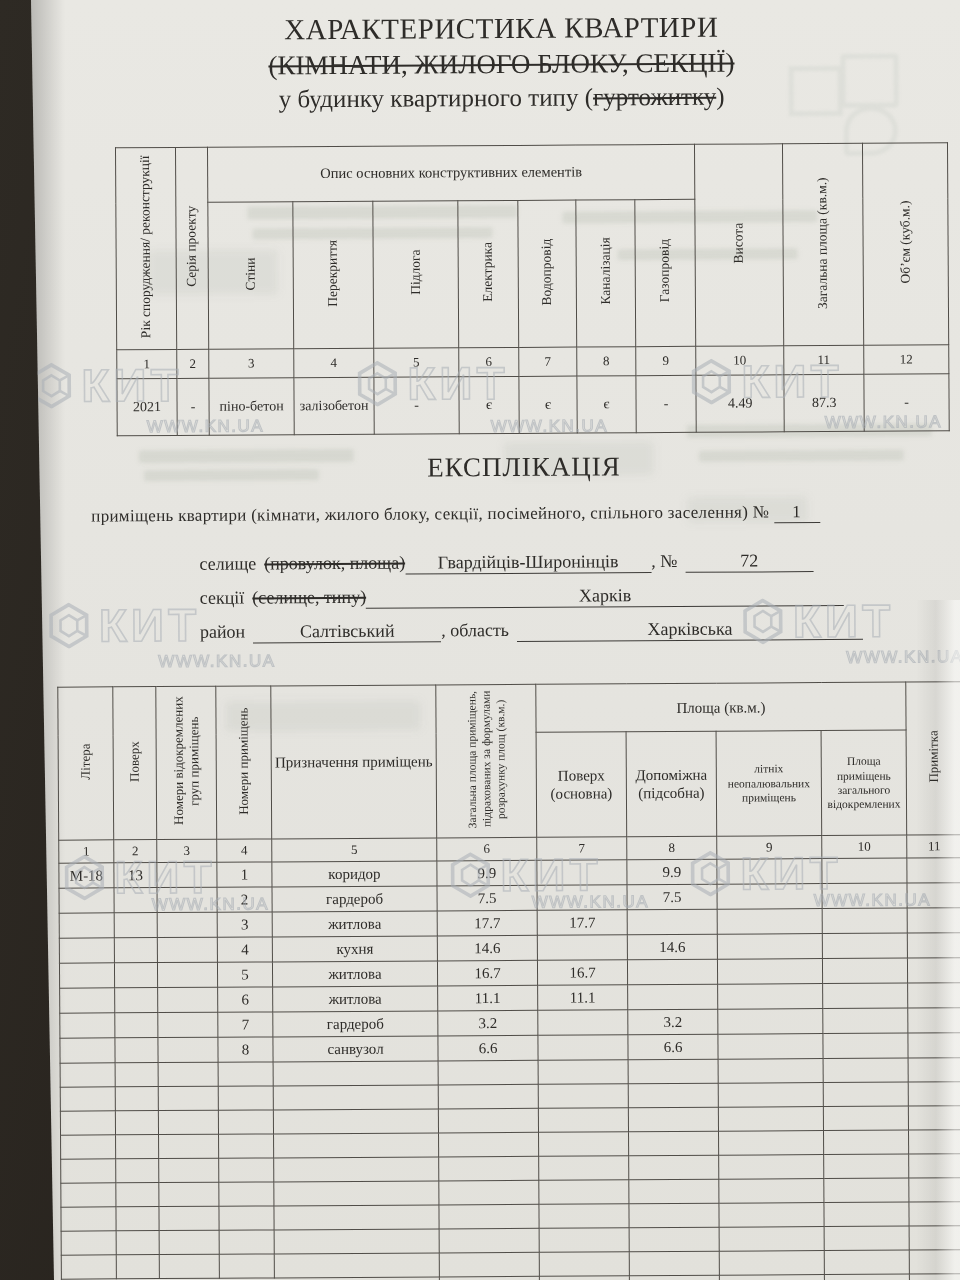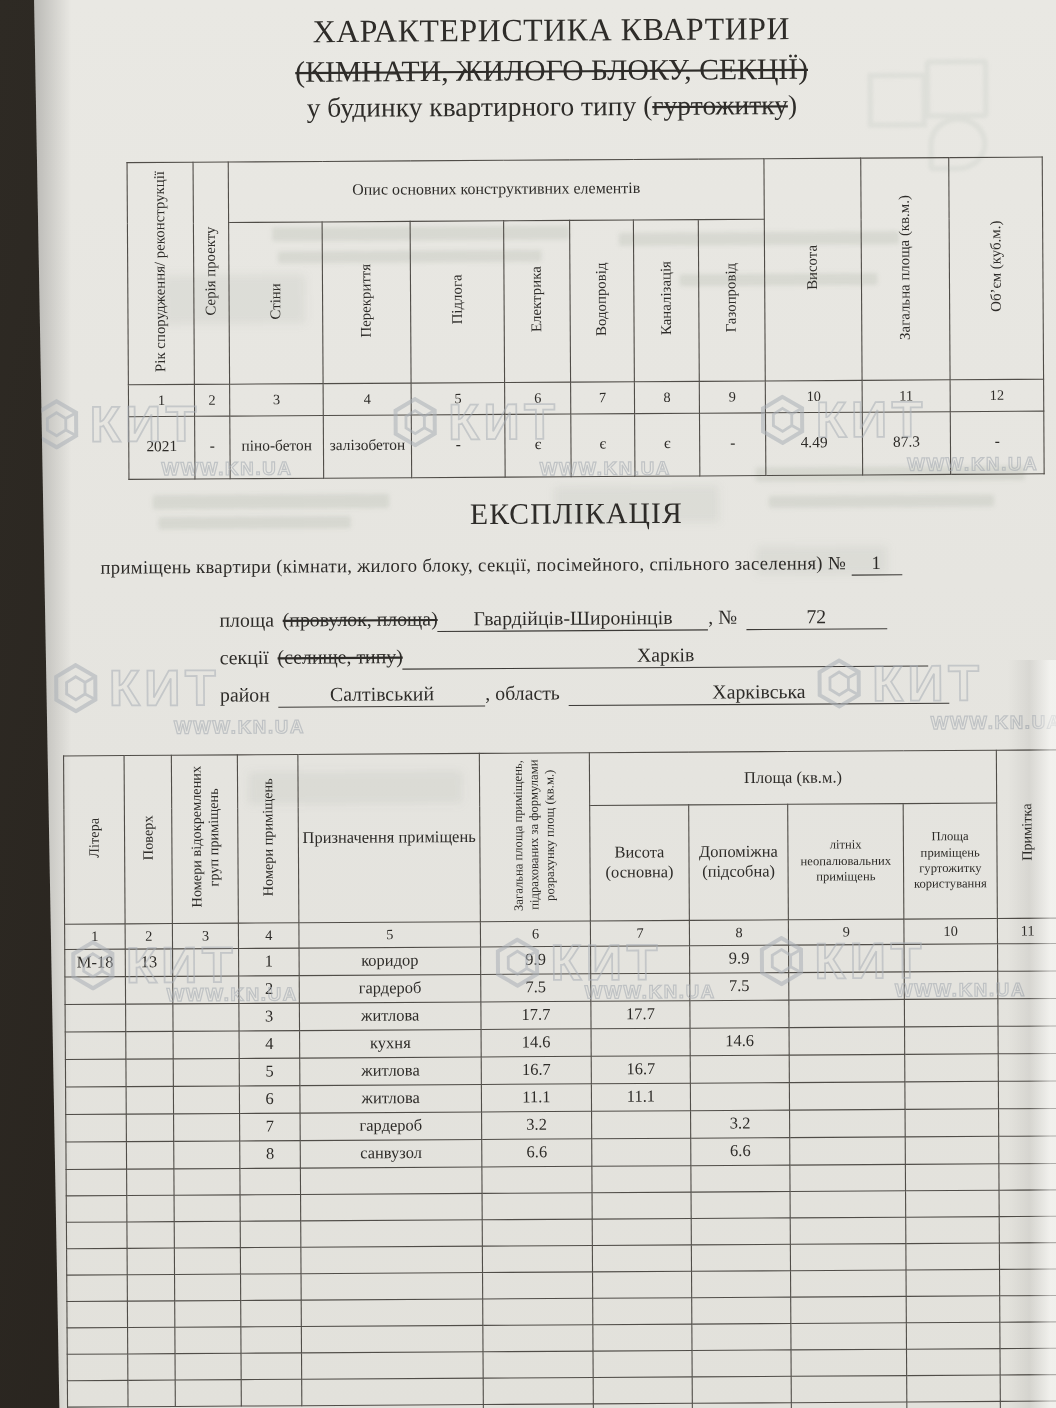--- a/index.html
+++ b/index.html
@@ -57,21 +57,21 @@
   .exp-sub{position:absolute;left:92px;top:504px;width:868px;font-size:17px;
     letter-spacing:0.3px;white-space:nowrap;}
   .fline{position:absolute;font-size:18px;display:flex;align-items:baseline;white-space:nowrap;}
   .ul{display:inline-block;border-bottom:1.5px solid #3c3a37;text-align:center;}
   .gap{display:inline-block;width:8px;}
 
   
   .wm{position:absolute;display:flex;align-items:center;gap:9px;opacity:0.55;pointer-events:none;}
   .wm-text{font-family:"Liberation Sans","DejaVu Sans",sans-serif;font-weight:bold;font-size:46px;
     letter-spacing:4px;color:transparent;-webkit-text-stroke:1.6px #aab0b7;}
-  .wm-url{position:absolute;font-family:"Liberation Sans","DejaVu Sans",sans-serif;font-weight:bold;
+  .wm-url{position:absolute;font-family:"Liberation Sans","DejaVu Sans",sans-serif;font-weight:normal;
     font-size:17px;letter-spacing:1.5px;color:transparent;-webkit-text-stroke:1.1px #a7adb4;
     opacity:0.6;pointer-events:none;}
   .wm svg{display:block;}
 
   
   .bleed{position:absolute;background:rgba(128,140,124,0.16);filter:blur(2px);border-radius:2px;pointer-events:none;}
   .bleed.big{filter:blur(4px);background:rgba(128,140,124,0.10);}
   .emboss{position:absolute;left:792px;top:56px;width:118px;height:104px;opacity:0.35;
     filter:blur(1.5px);pointer-events:none;}
   .emboss .e1{position:absolute;left:0;top:12px;width:44px;height:40px;border:5px solid rgba(200,205,198,0.9);}
@@ -172,21 +172,21 @@
             <td class="val">87.3</td>
             <td class="val">-</td>
       </tr>
     </tbody>
       </table>
 
     <div class="exp-heading">ЕКСПЛІКАЦІЯ</div>
     <div class="exp-sub"><span>приміщень квартири (кімнати, жилого блоку, секції, посімейного, спільного заселення) №</span>&nbsp;<span class="ul" style="width:46px">1</span></div>
 
     <div class="fline" style="left:200px;top:552px">
-      <span>площа</span>
+      <span>селище</span>
         <span class="gap"></span>
       <span class="struck">(провулок, площа)</span>
       <span class="ul" style="width:246px">Гвардійців-Широнінців</span>
       <span>, №</span>
         <span class="gap"></span>
       <span class="ul" style="width:128px">72</span>
     </div>
     <div class="fline" style="left:200px;top:586px">
       <span>секції</span>
         <span class="gap"></span>
@@ -221,24 +221,24 @@
         <th class="v vh" rowspan="2"><span>Літера</span></th>
         <th class="v vh" rowspan="2"><span>Поверх</span></th>
         <th class="v vh" rowspan="2"><span>Номери відокремлених груп приміщень</span></th>
         <th class="v vh" rowspan="2"><span>Номери приміщень</span></th>
         <th class="h-main" rowspan="2">Призначення приміщень</th>
         <th class="v v6" rowspan="2"><span>Загальна площа приміщень, підрахованих за формулами розрахунку площ (кв.м.)</span></th>
         <th class="area-grp" colspan="4">Площа (кв.м.)</th>
         <th class="v vh" rowspan="2"><span>Примітка</span></th>
       </tr>
       <tr style="height:105px">
-        <th class="h-main">Висота (основна)</th>
+        <th class="h-main">Поверх (основна)</th>
         <th class="h-main">Допоміжна (підсобна)</th>
         <th class="h-small">літніх неопалювальних приміщень</th>
-        <th class="h-small">Площа приміщень гуртожитку користування</th>
+        <th class="h-small">Площа приміщень загального відокремлених</th>
       </tr>
       <tr>
         <td class="num">1</td>
             <td class="num">2</td>
             <td class="num">3</td>
             <td class="num">4</td>
             <td class="num">5</td>
             <td class="num">6</td>
             <td class="num">7</td>
             <td class="num">8</td>

